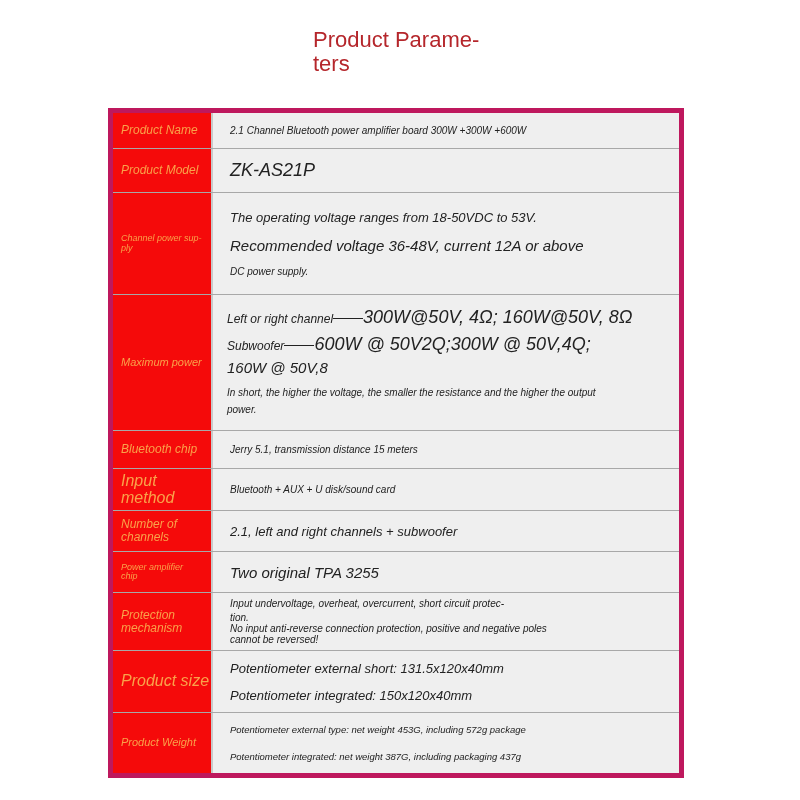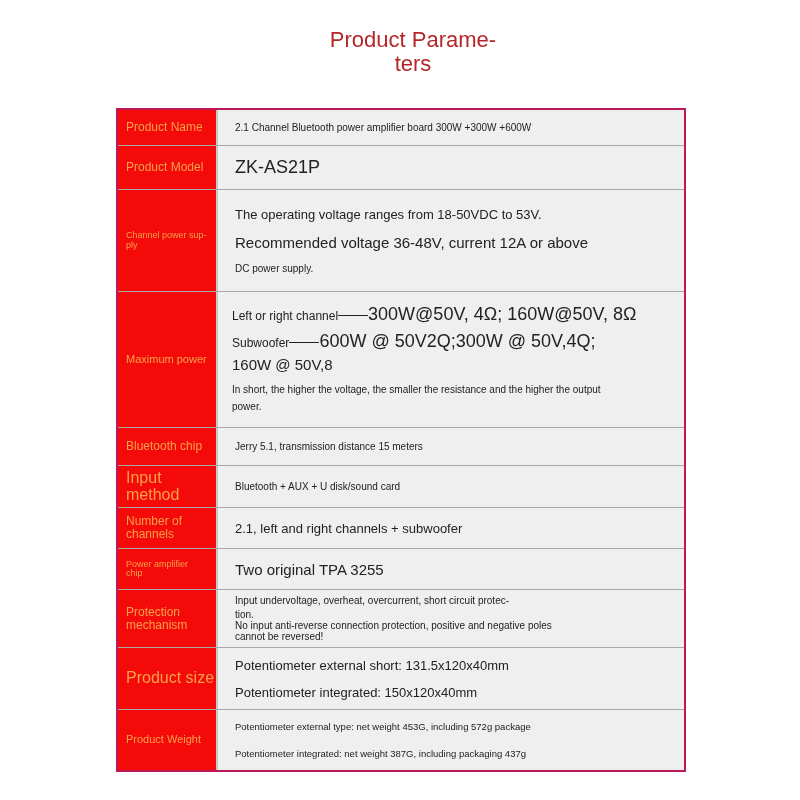--- a/index.html
+++ b/index.html
@@ -1,21 +1,21 @@
 <!DOCTYPE html>
 <html><head>
 <meta charset="utf-8">
 <style>
   html, body { margin: 0; padding: 0; background: #ffffff; }
   body { width: 800px; height: 800px; position: relative; overflow: hidden;
          font-family: "Liberation Sans", sans-serif; }
   .title { position: absolute; left: 313px; top: 28px; width: 200px;
-           color: #b5262b; font-size: 22px; line-height: 24px; text-align: center; }
-  .table { position: absolute; left: 116px; top: 108px; width: 566px;
-           border: 2px solid #be185d; background: #efefef; }
+           color: #b5262b; font-size: 22px; line-height: 24px; }
+  .table { position: absolute; left: 108px; top: 108px; width: 566px;
+           border: 5px solid #be185d; background: #efefef; font-style: italic; }
   .row { display: flex; border-bottom: 1px solid #a8a8a8; box-sizing: border-box; }
   .row:last-child { border-bottom: none; }
   .label { width: 100px; flex: 0 0 100px; background: #f50a0a; color: #f9a24a;
            display: flex; align-items: center; padding-left: 8px; box-sizing: border-box;
            border-right: 2px solid #c9c9c9; line-height: 1.05; }
   .value { flex: 1; padding-left: 17px; color: #222; display: flex; flex-direction: column;
            justify-content: center; box-sizing: border-box; background: #efefef; }
   .s11 { font-size: 10px; }
   .s12 { font-size: 12px; }
   .s13 { font-size: 13px; }

